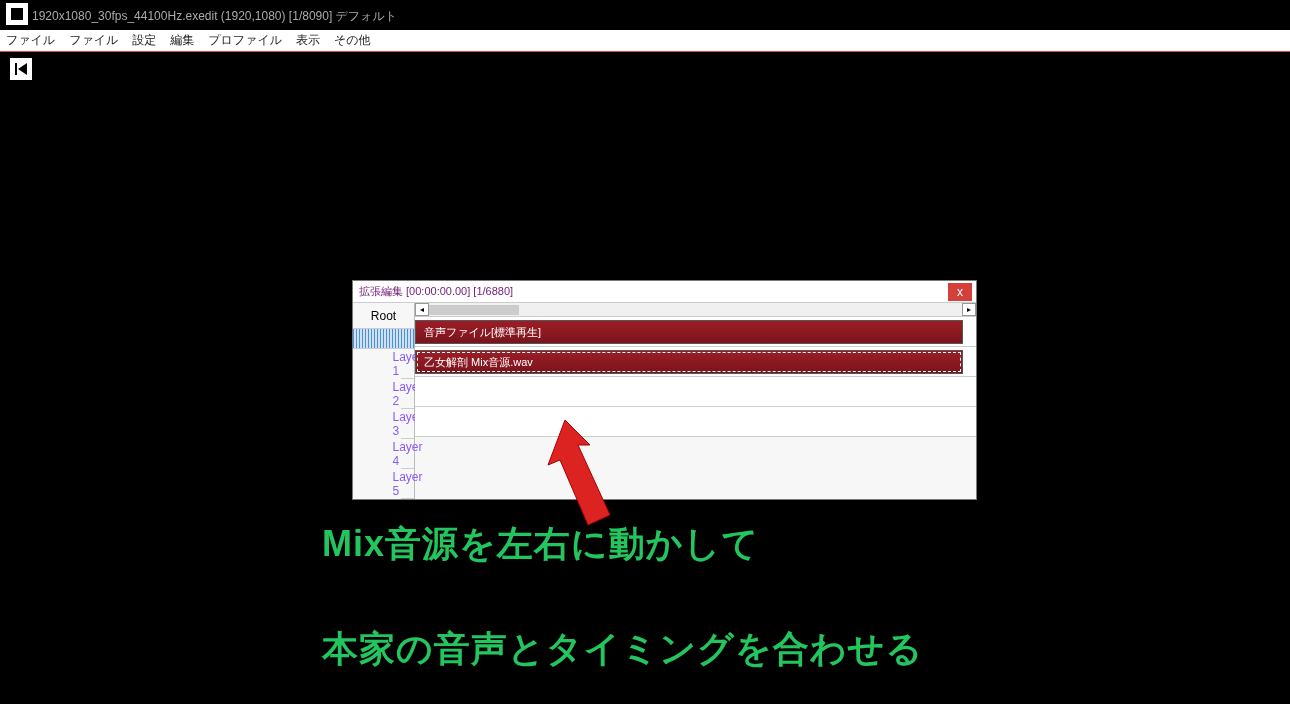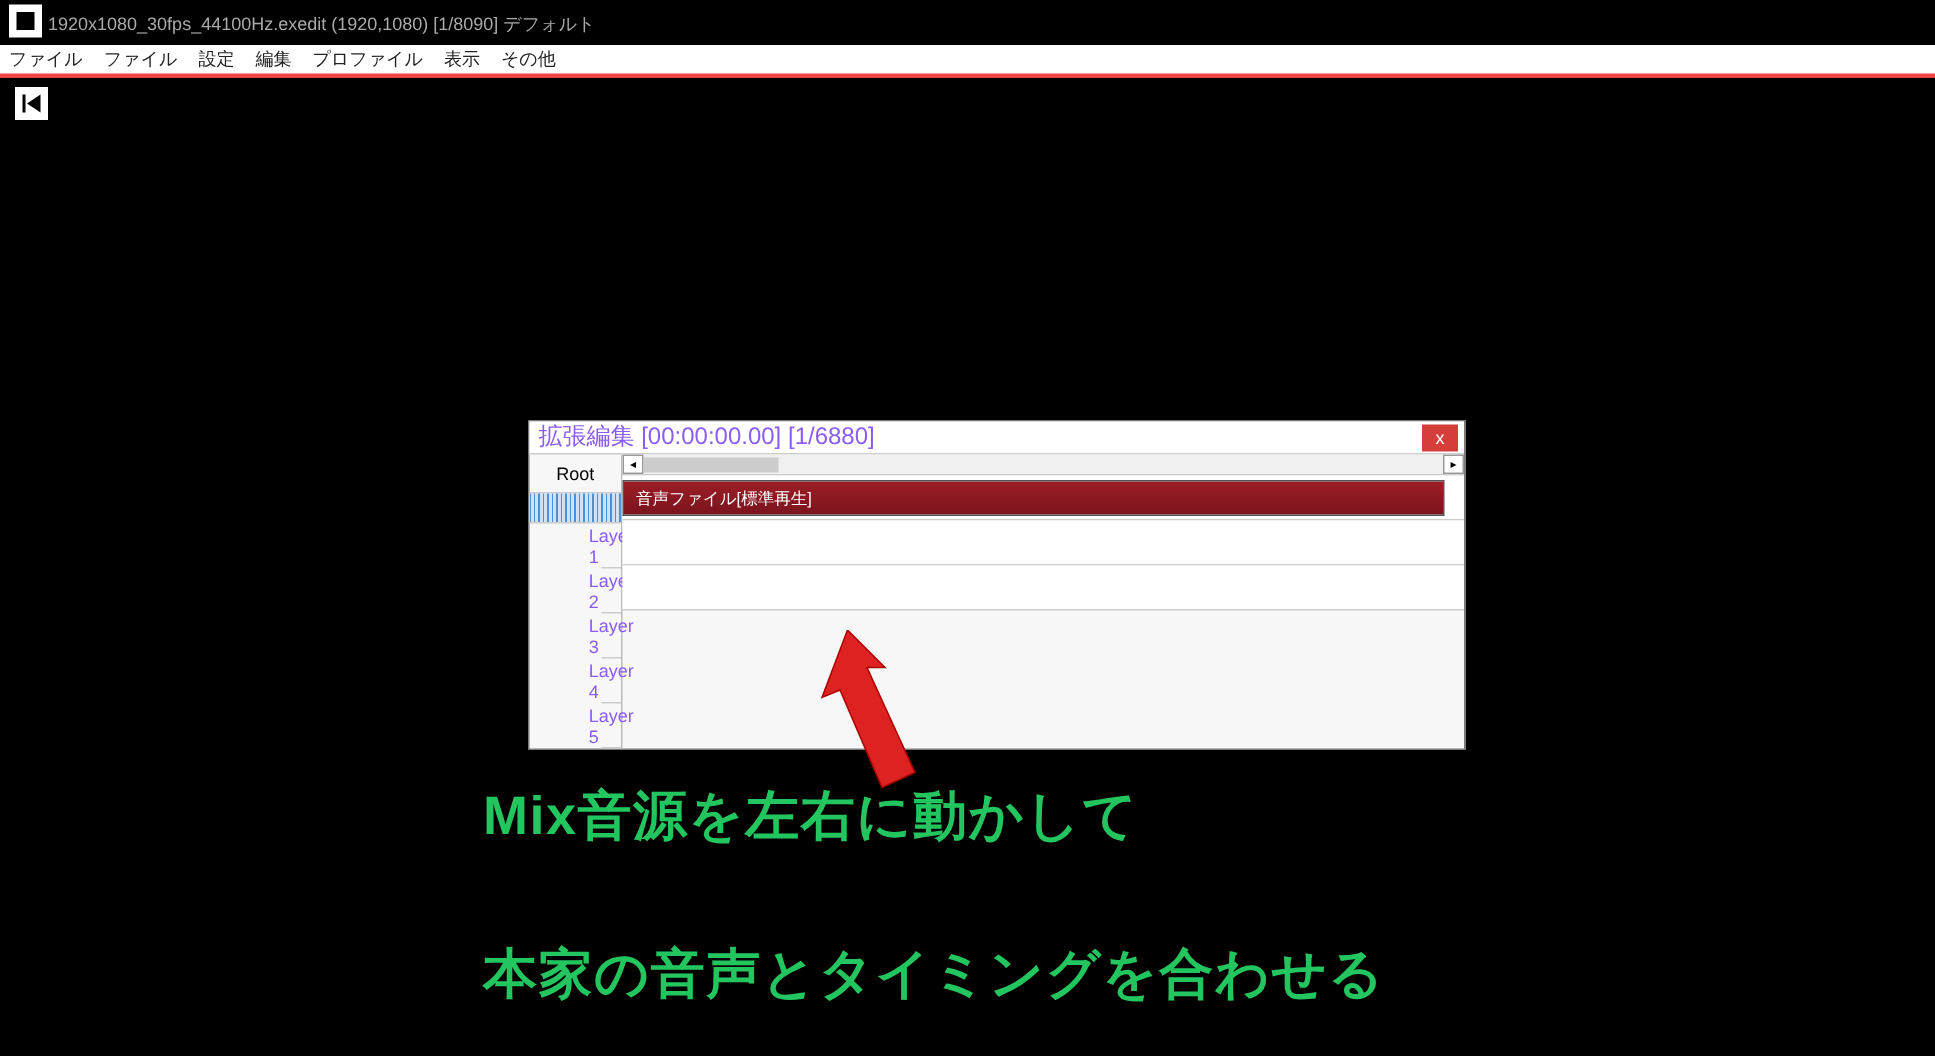--- a/index.html
+++ b/index.html
@@ -5,33 +5,33 @@
     * { margin:0; padding:0; box-sizing:border-box; font-family:"Meiryo","MS PGothic",sans-serif; }
     body { width:1290px; height:704px; background:#000; overflow:hidden; position:relative; }
     
     .title-icon  { position:absolute; top:3px; left:6px; width:22px; height:22px; background:#fff;
                    display:flex; align-items:center; justify-content:center; }
     .title-icon svg { width:14px; height:14px; }
     .title-text  { position:absolute; top:8px; left:32px; color:#aaa; font-size:12px; }
     
     .menubar     { position:absolute; top:30px; left:0; right:0; height:22px; background:#fff;
                    display:flex; align-items:center; padding-left:6px; gap:14px;
-                   border-bottom:3px solid #ef4444;}
+                   border-bottom:1px solid #ef4444;}
     .menubar span{ font-size:12px; color:#222; cursor:default; }
     
     .go-start    { position:absolute; top:58px; left:10px; width:22px; height:22px; background:#fff;
                    display:flex; align-items:center; justify-content:center; }
     .go-start svg{ width:14px; height:14px; }
 
     
     .timeline    { position:absolute; top:280px; left:352px; width:625px; background:#f7f7f7;
                    border:1px solid #7a7a7a; }
     .tl-titlebar { height:22px; background:#fff; display:flex; align-items:center;
                    border-bottom:1px solid #ccc; position:relative; padding-left:6px; }
-    .tl-titlebar span.tl-title { font-size:16px; color:#8b5cf6; }
+    .tl-titlebar span.tl-title { font-size:11px; color:#701a75; }
     .tl-close    { position:absolute; right:4px; top:2px; width:24px; height:18px; background:#d43f3a;
                    color:#fff; font-size:12px; text-align:center; line-height:18px; cursor:pointer; }
     .tl-body     { display:flex; }
     .tl-left     { width:62px; border-right:1px solid #bbb; }
     .tl-right    { flex:1; position:relative; }
     .root-row    { height:26px; display:flex; align-items:center; justify-content:center;
                    border-bottom:1px solid #ccc; font-size:12px; }
     .scale-row   { height:20px; border-bottom:1px solid #ccc;
                    background:repeating-linear-gradient(90deg,#4c91d8,#4c91d8 1px,#cfe1f4 1px,#cfe1f4 3px); }
     .layer-row   { height:30px; display:flex; align-items:center; justify-content:center;
@@ -113,20 +113,23 @@
     <div class="tl-right">
       <div class="hscroll-row">
         <div class="arrL">◂</div>
         <div class="thumb"></div>
         <div class="arrR">▸</div>
       </div>
 
       <div class="track-row">
         <div class="clip red" style="left:0;width:548px">音声ファイル[標準再生]</div>
       </div>
+      <div class="track-row">
+        <div class="clip red clip-dashed" style="left:0;width:548px">乙女解剖 Mix音源.wav</div>
+      </div>
       <div class="track-row"></div>
       <div class="track-row"></div>
     </div>
   </div>
 </div>
 
 <div class="arrow-wrap">
   <svg viewBox="0 0 90 110">
     <polygon points="35,0 60,25 48,25 80,95 58,105 30,40 18,45" fill="#d22" stroke="#a00" stroke-width="1"></polygon>
   </svg>

